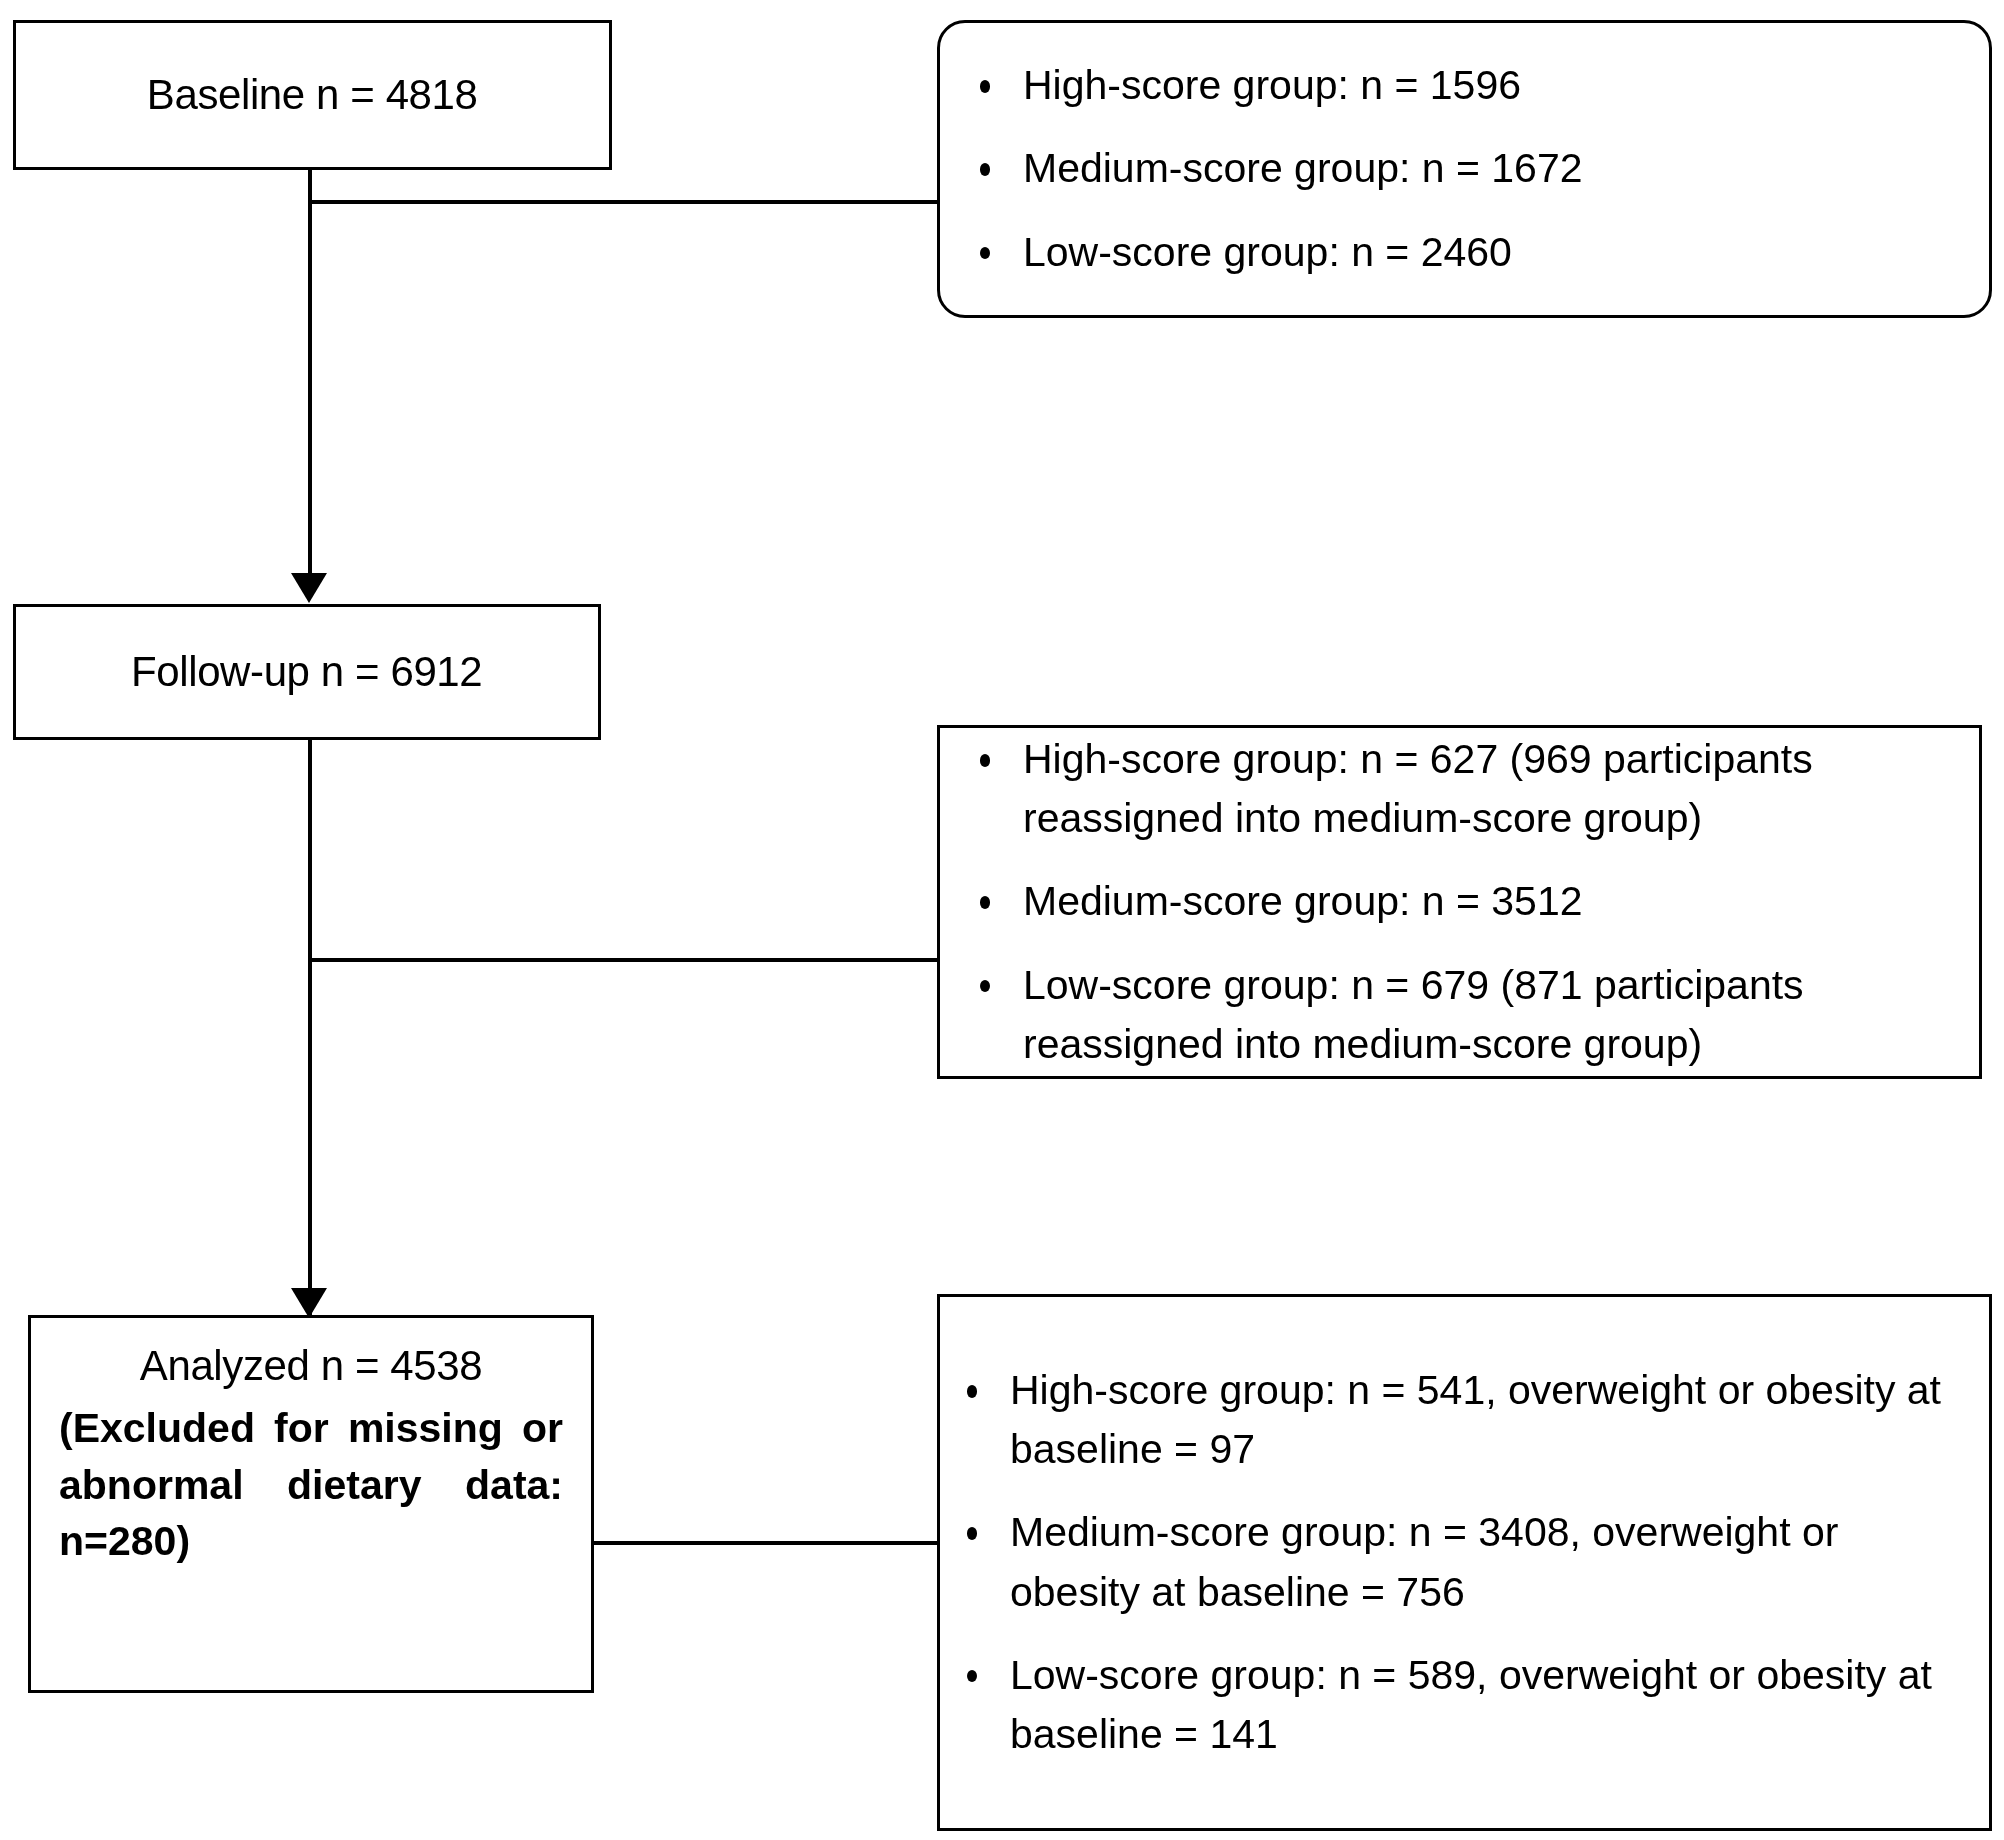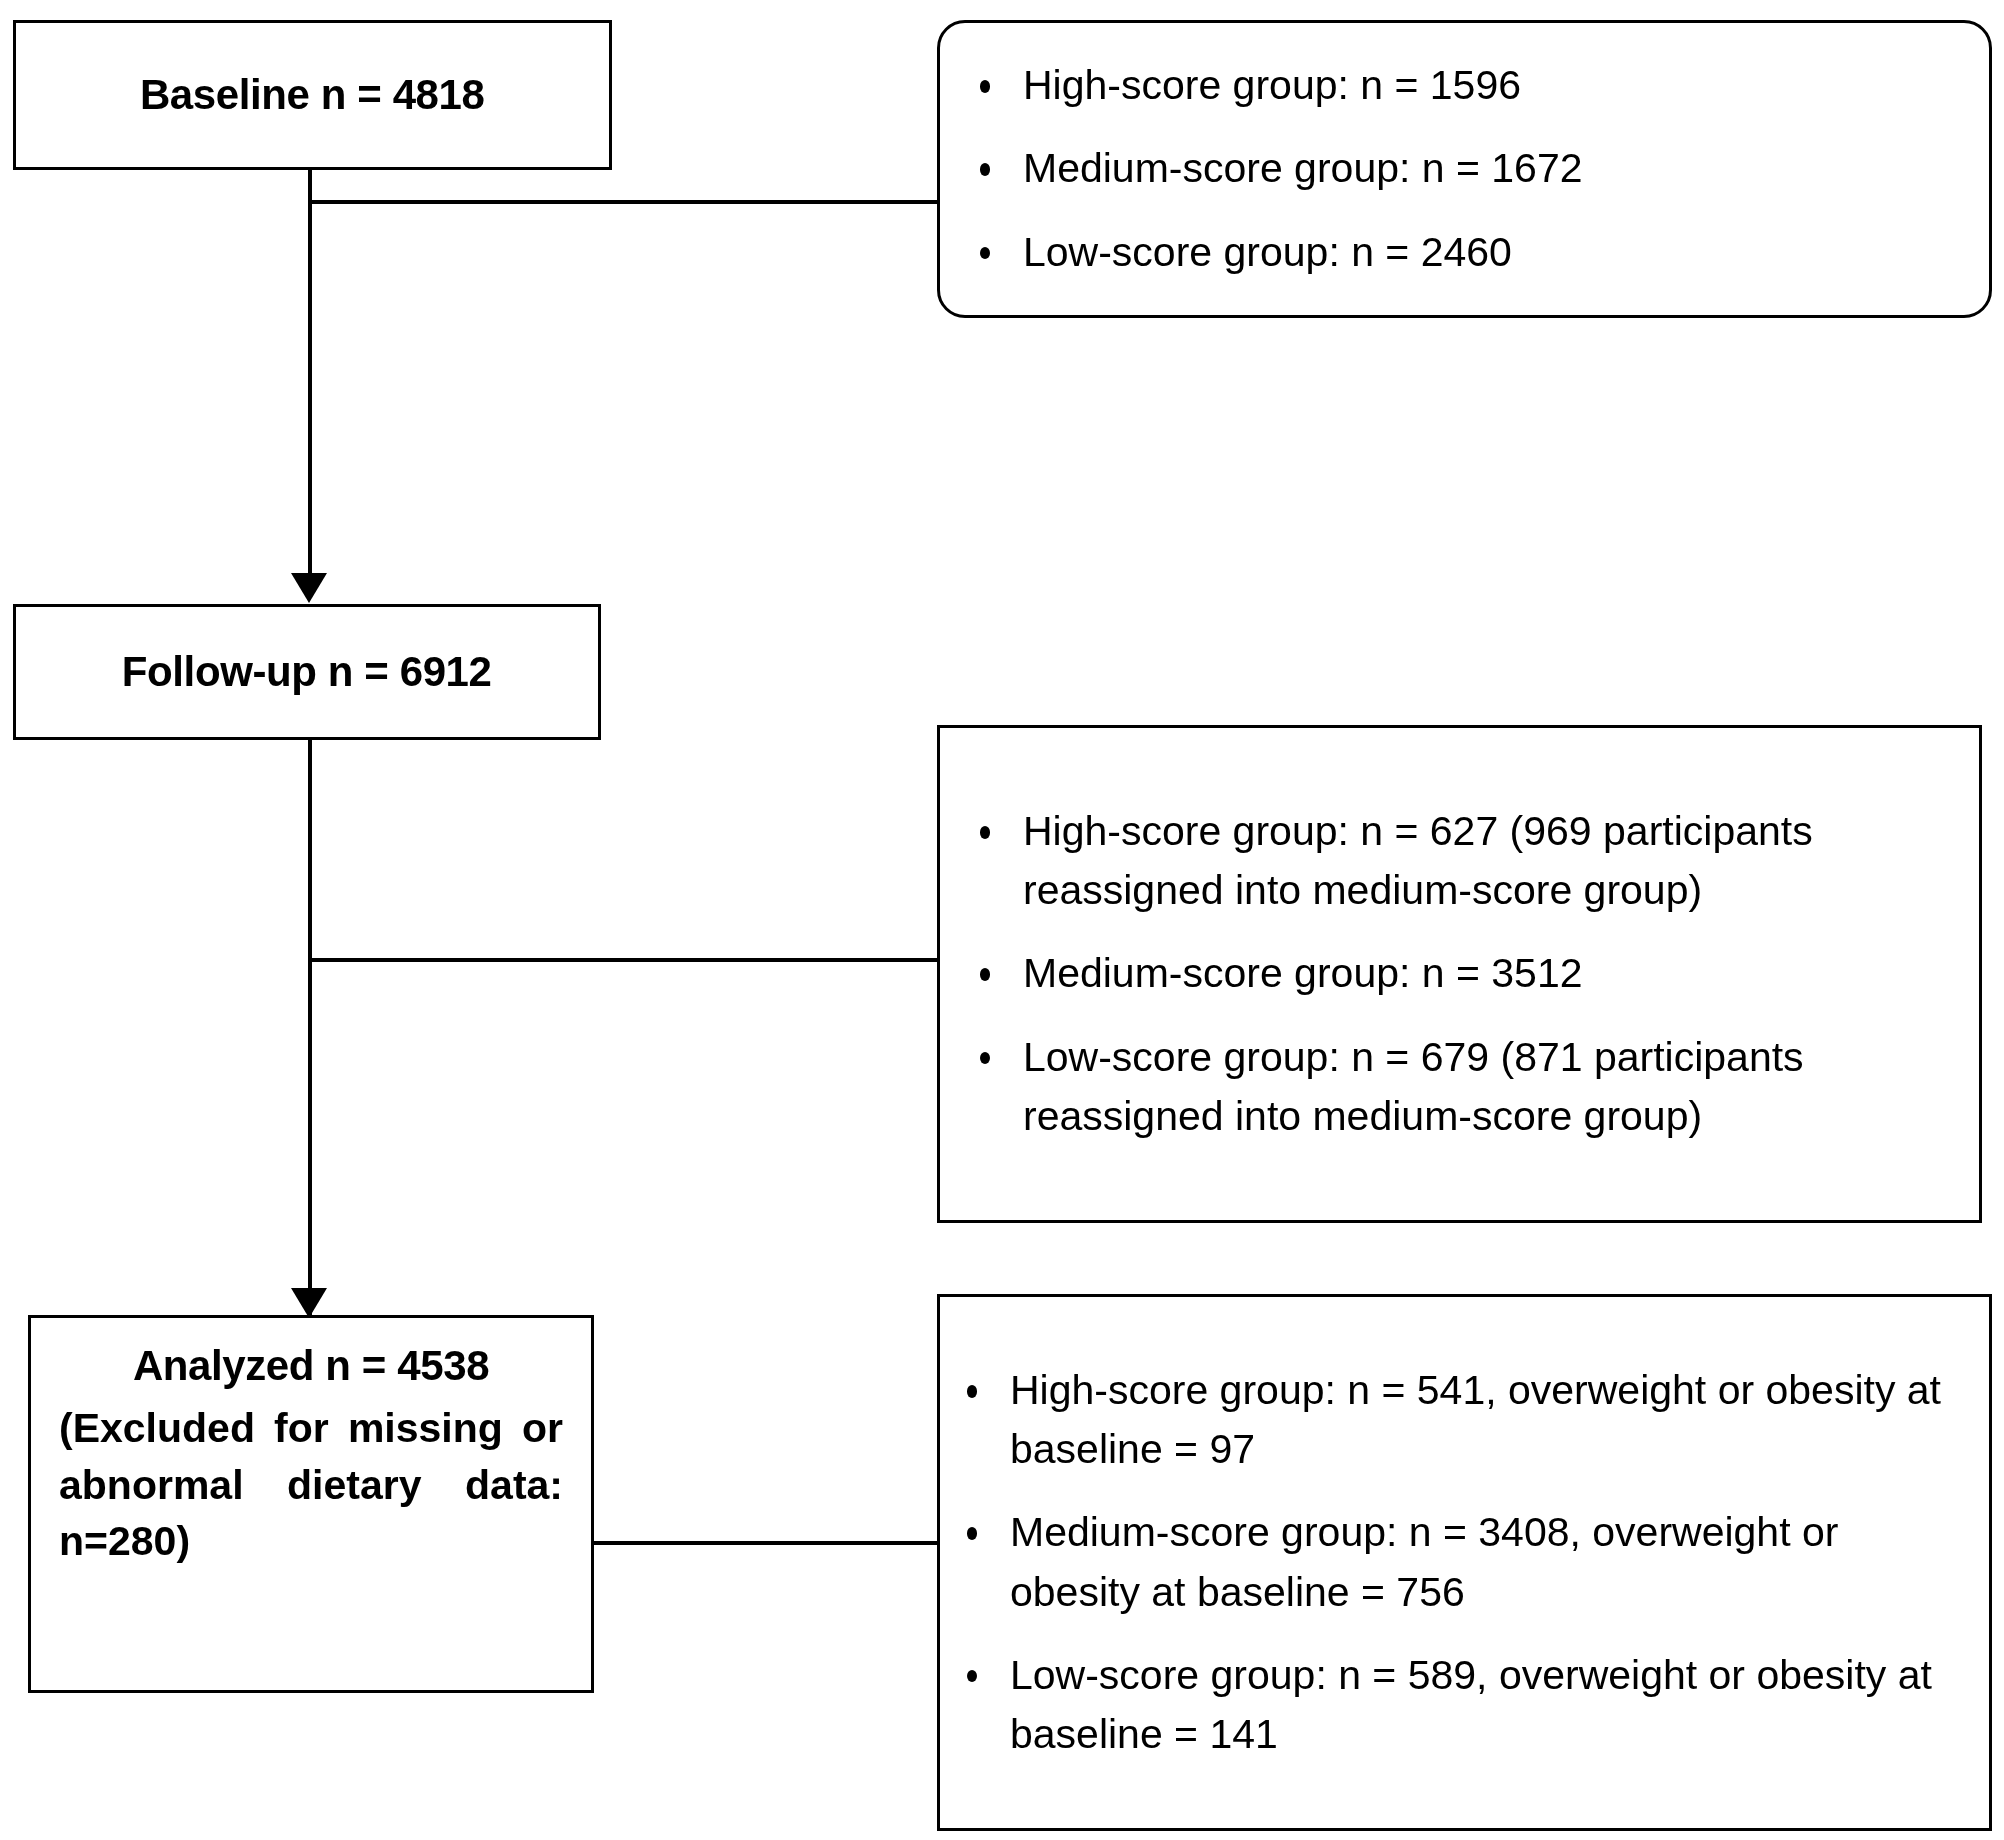--- a/index.html
+++ b/index.html
@@ -27,21 +27,21 @@
     border: 3.5px solid #000000;
     background: #ffffff;
     display: flex;
     flex-direction: column;
     justify-content: center;
   }
   .box-stage {
     padding: 0 21px;
   }
   .stage-title {
-    font-weight: bold;
+    font-weight: normal;
     font-size: 42px;
     line-height: 1.12;
     letter-spacing: -0.4px;
     text-align: center;
     white-space: nowrap;
   }
   .stage-sub {
     font-weight: bold;
     font-size: 41px;
     line-height: 1.38;
@@ -125,21 +125,21 @@
   </div>
 
   <div class="box box-stage" style="left:12.7px; top:604px; width:588px; height:136px;">
     <div class="stage-title">Follow-up n = 6912</div>
   </div>
 
   <div class="vline" style="left:308px; top:740px; height:580px;"></div>
   <div class="hline" style="left:308px; top:958px; width:631px;"></div>
   <div class="arrowhead" style="left:291px; top:1288px;"></div>
 
-  <div class="box box-detail" style="left:937px; top:725px; width:1045px; height:498px;">
+  <div class="box box-detail" style="left:937px; top:725px; width:1045px; height:354px;">
     <ul class="bullets tight">
       <li>High-score group: n = 627 (969 participants reassigned into medium-score group)</li>
       <li>Medium-score group: n = 3512</li>
       <li>Low-score group: n = 679 (871 participants reassigned into medium-score group)</li>
     </ul>
   </div>
 
   <div class="box box-stage" style="left:28px; top:1315px; width:566px; height:378px; justify-content:flex-start; padding-top:24px;">
     <div class="stage-title">Analyzed n = 4538</div>
     <div class="stage-sub">(Excluded for missing or abnormal dietary data: n=280)</div>

